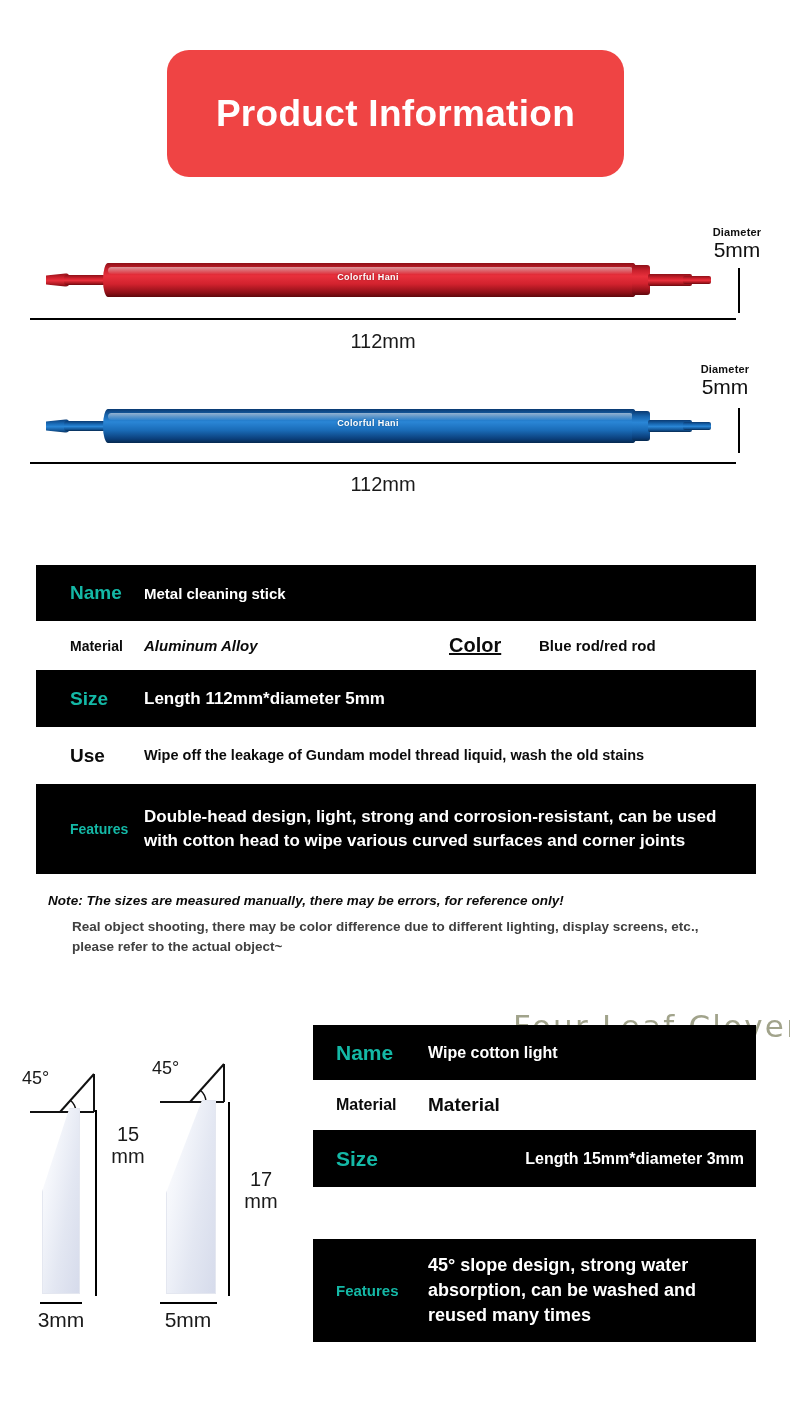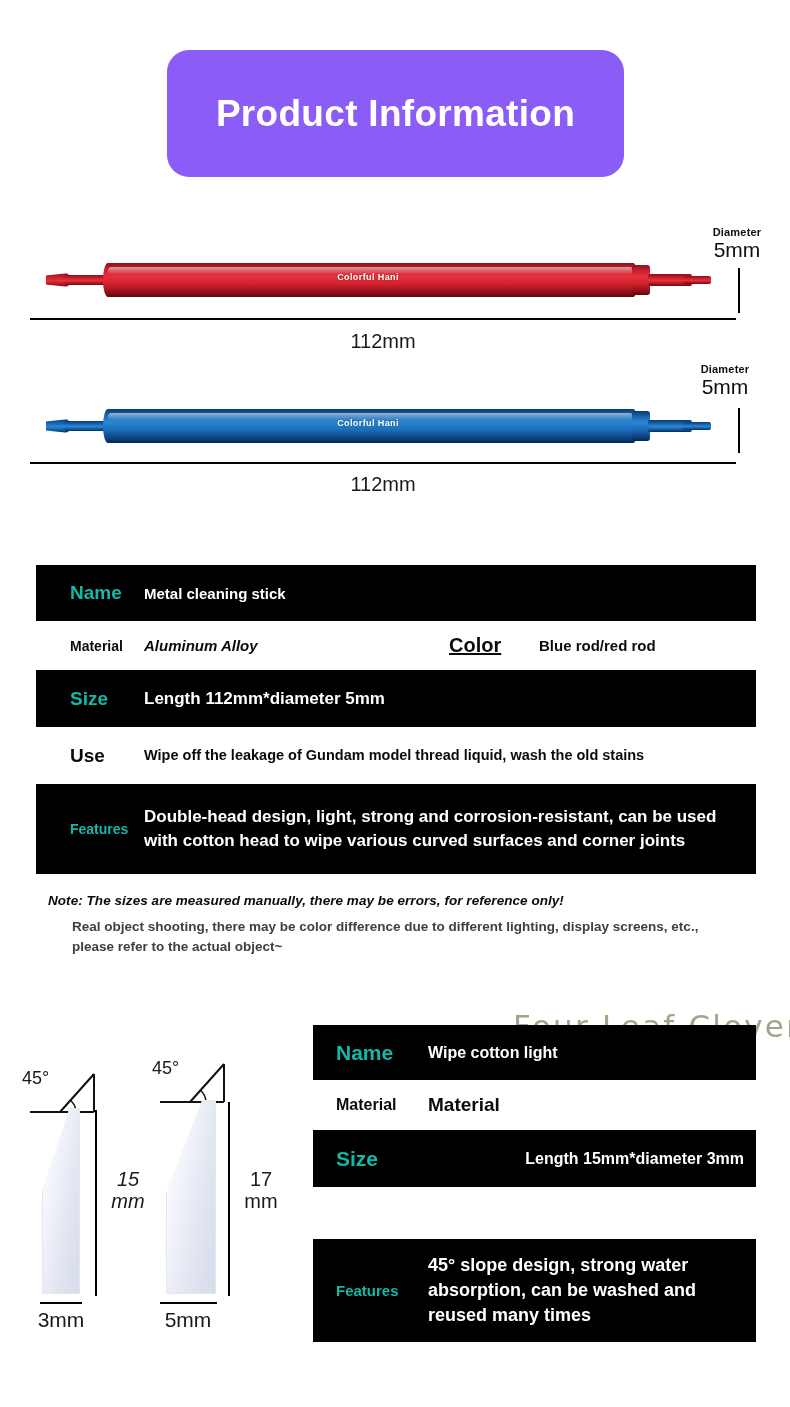--- a/index.html
+++ b/index.html
@@ -18,21 +18,21 @@
     background: #ffffff;
   }
 
   
   .title-banner {
     position: absolute;
     left: 167px;
     top: 50px;
     width: 457px;
     height: 127px;
-    background: #8b5cf6;
+    background: #ef4444;
     border-radius: 22px;
     display: flex;
     align-items: center;
     justify-content: center;
   }
   .title-banner .title-text {
     color: #ffffff;
     font-size: 37px;
     font-weight: bold;
     letter-spacing: 0.3px;
@@ -398,21 +398,21 @@
         <line x1="72" y1="6" x2="72" y2="44" stroke="#111" stroke-width="2"></line>
         <path d="M 54 44 A 16 16 0 0 0 48 32" fill="none" stroke="#111" stroke-width="1.6"></path>
       </svg>
       <div class="ang-text" style="left:0px; top:0px;">45°</div>
     </div>
 
     <div class="swab-shape" style="left:42px; top:1108px; width:38px; height:186px;
                 clip-path: polygon(0% 45%, 72% 0%, 100% 0%, 100% 100%, 0% 100%);"></div>
 
     <div class="v-rule" style="left:95px; top:1110px; height:186px;"></div>
-    <div class="dim-vert" style="left:101px; top:1168px;font-style:italic;">
+    <div class="dim-vert" style="left:101px; top:1123px;">
       <div>15</div>
       <div>mm</div>
     </div>
 
     <div class="h-rule" style="left:40px; top:1302px; width:42px;"></div>
     <div class="dim-horiz" style="left:6px; top:1308px;">3mm</div>
   </div>
 
   <div class="swab-group">
     <div class="ang-sym" style="left:152px; top:1058px; width:90px; height:52px;">

